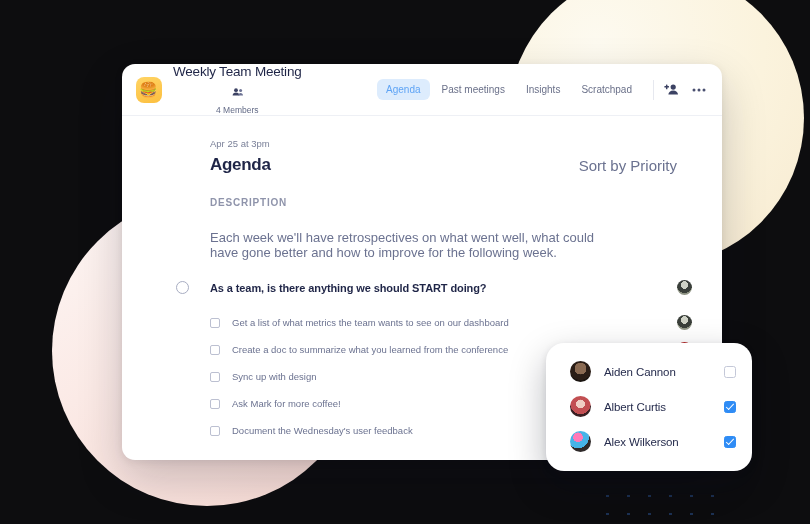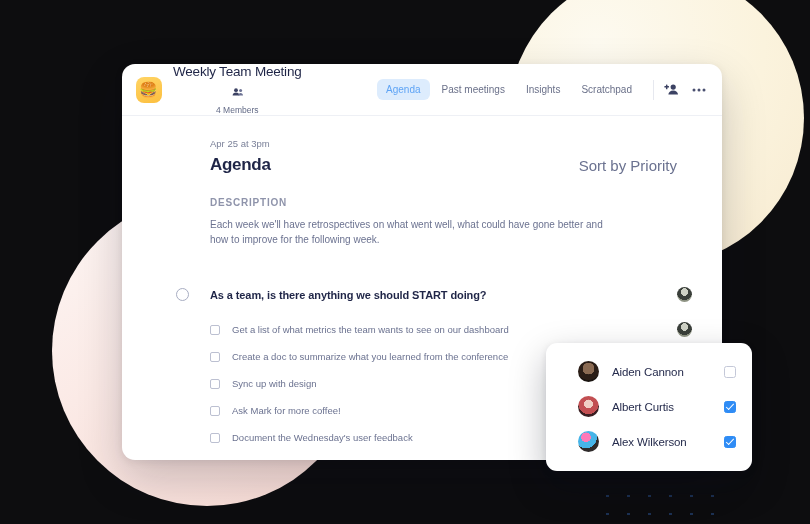--- a/index.html
+++ b/index.html
@@ -197,29 +197,29 @@
 
   .desc-label {
     margin-top: 22px;
     font-size: 10px;
     font-weight: bold;
     letter-spacing: 0.8px;
     color: #8f94ab;
   }
 
   .desc-text {
-    margin-top: 9px;
-    font-size: 10px;
+    margin-top: 22px;
+    font-size: 13px;
     line-height: 15px;
     color: #6b7290;
     max-width: 400px;
   }
 
   
-  .agenda-list { margin-top: 40px; }
+  .agenda-list { margin-top: 20px; }
 
   .agenda-item-main {
     display: flex;
     align-items: center;
     margin-left: -34px;
     margin-bottom: 14px;
   }
 
   .radio-circle {
     width: 13px; height: 13px;
@@ -273,23 +273,23 @@
   .av-1 { background: radial-gradient(circle at 50% 34%, #cfd2c6 0 30%, #3a3f3a 31% 62%, #8e9383 63% 100%); }
   .av-2 { background: radial-gradient(circle at 50% 34%, #cfd2c6 0 30%, #3a3f3a 31% 62%, #8e9383 63% 100%); }
   .av-3 { background: radial-gradient(circle at 50% 40%, #f2e7e0 0 22%, #b42a2a 23% 58%, #2b1a1a 59% 100%); }
 
   
   #member-popover {
     position: absolute;
     left: 546px; top: 343px;
     width: 206px;
     background: #ffffff;
-    border-radius: 11px;
+    border-radius: 18px;
     box-shadow: 0 14px 36px rgba(8,10,25,0.28), 0 2px 7px rgba(8,10,25,0.10);
-    padding: 11px 0 12px 16px;
+    padding: 11px 0 12px 8px;
   }
 
   .member-row {
     display: flex;
     align-items: center;
     padding: 7px 16px 7px 16px;
     cursor: pointer;
   }
 
   .member-avatar {

